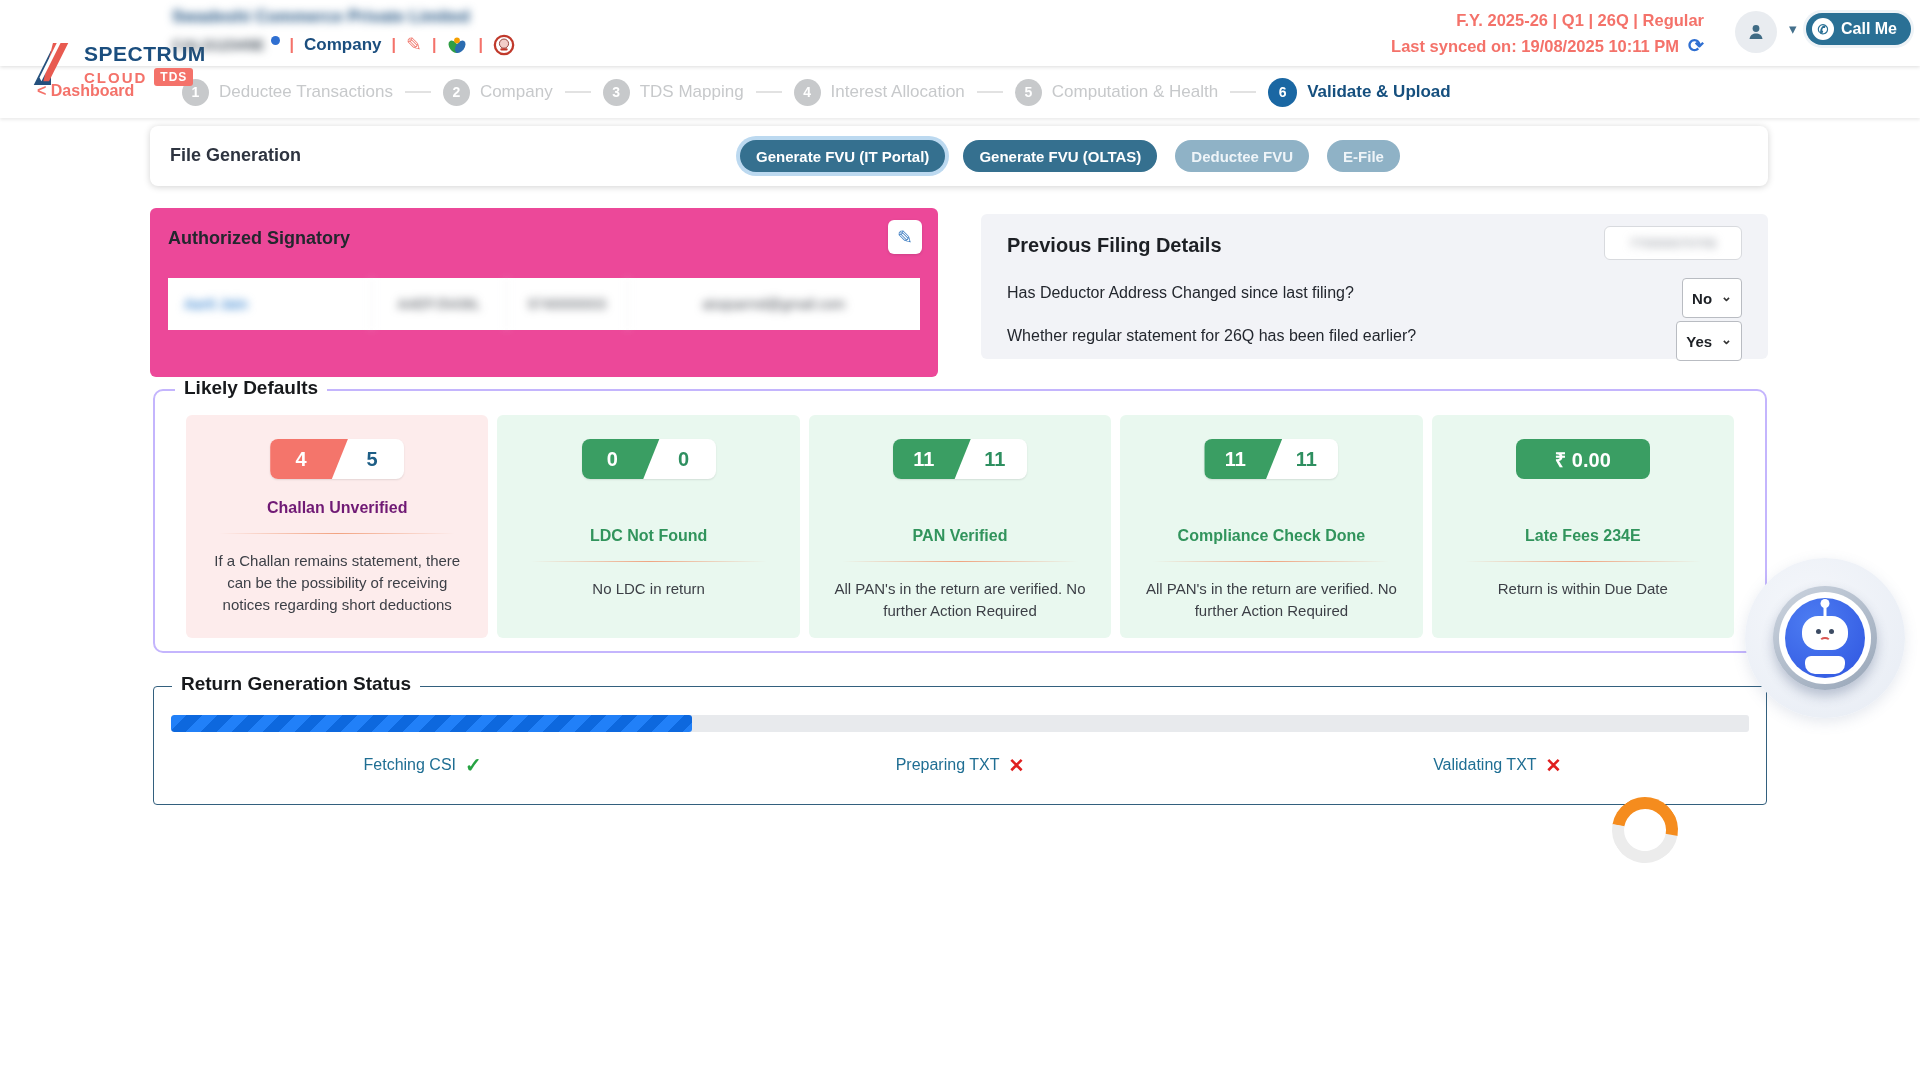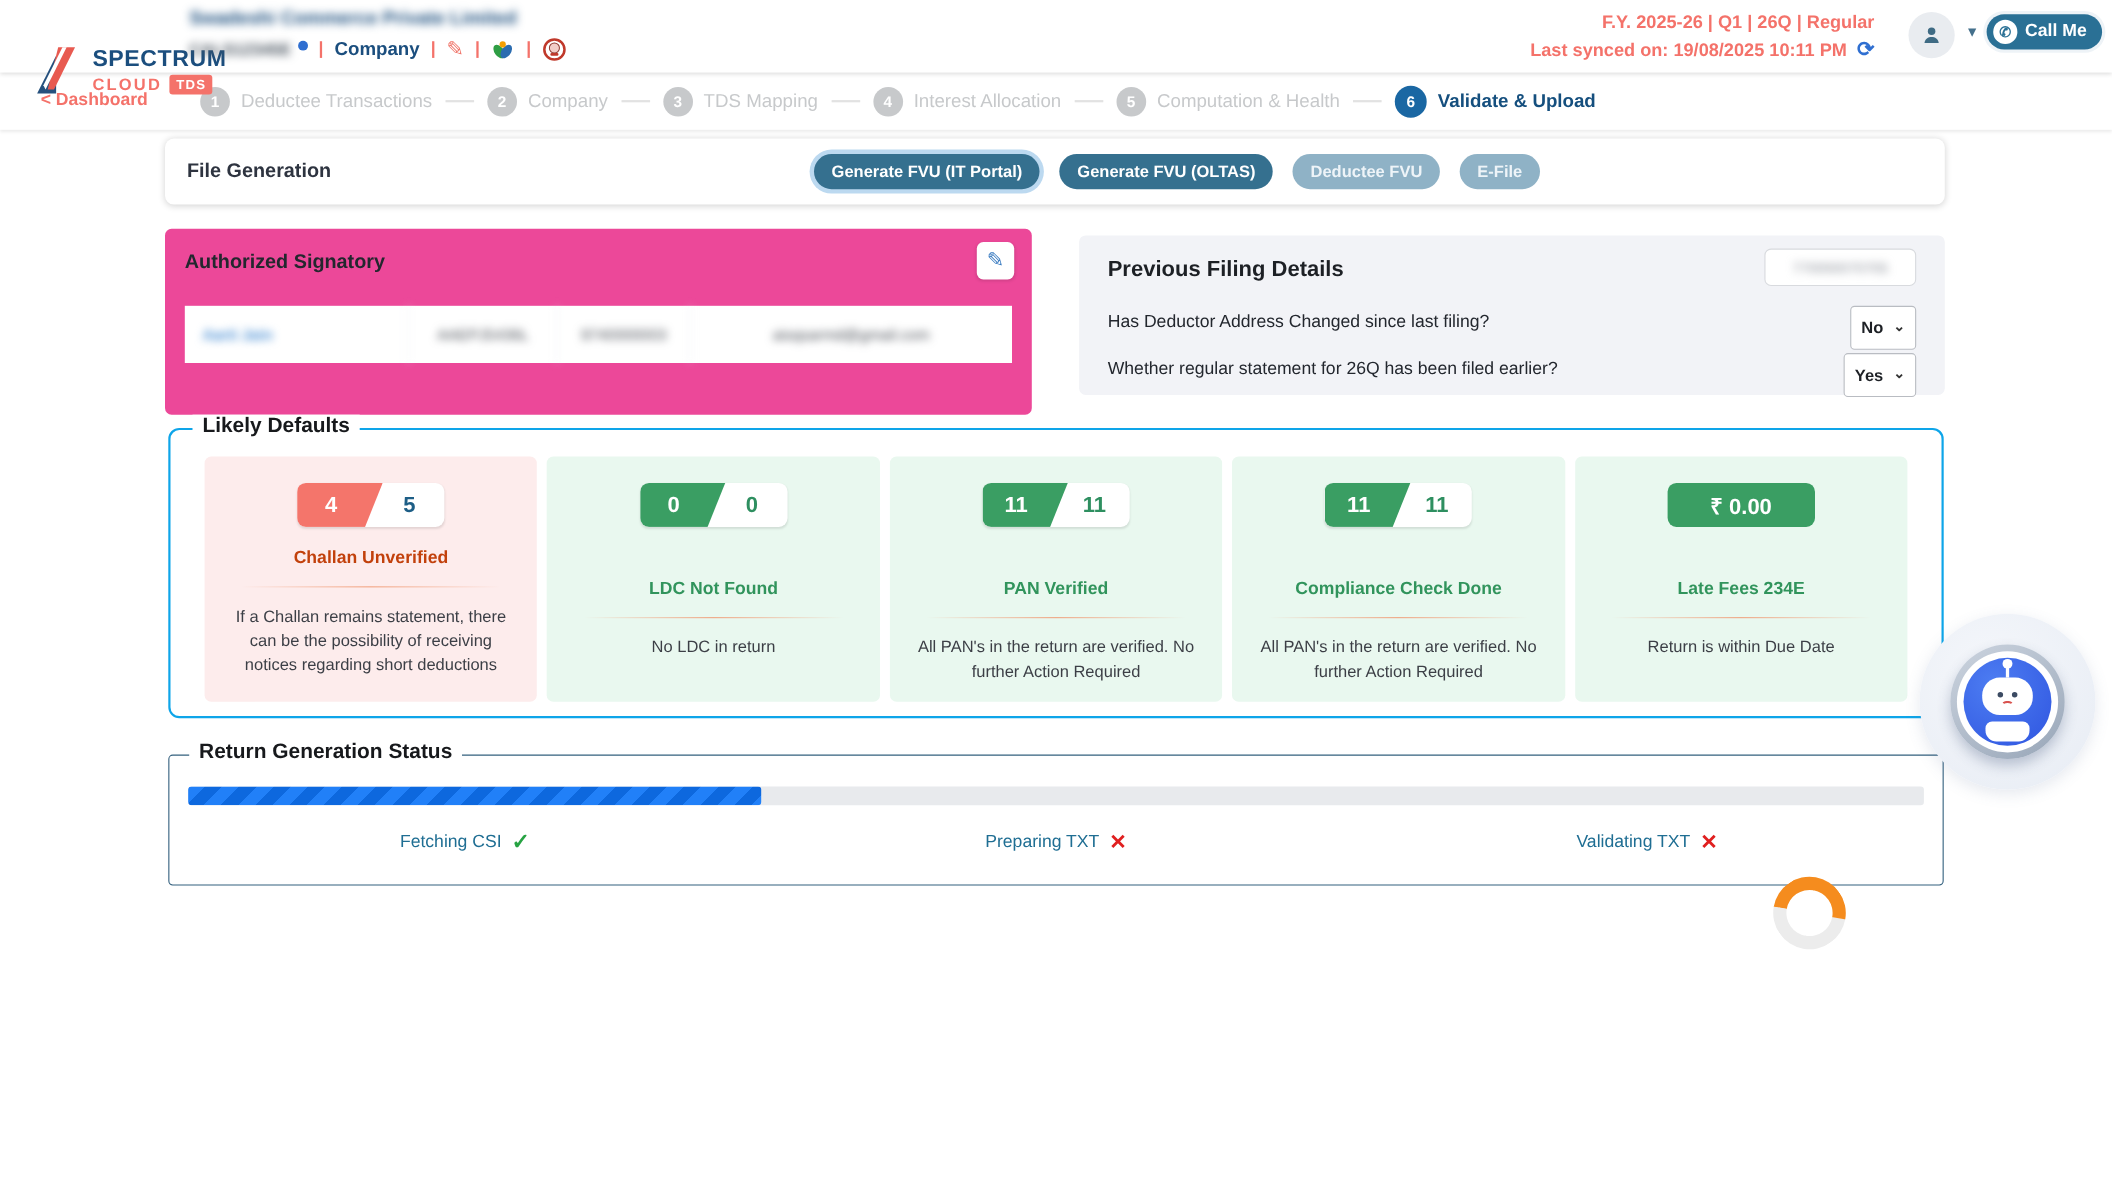--- a/index.html
+++ b/index.html
@@ -90,39 +90,39 @@
   .q { position:absolute; left:26px; font-size:16px; color:#23272e; }
   .q1 { top:70px; } .q2 { top:113px; }
   .select { position:absolute; right:26px; height:40px; background:#fff; border:1px solid #b9bcc2;
             border-radius:4px; display:flex; align-items:center; gap:9px; padding:0 9px;
             font-size:15px; font-weight:600; color:#1d2025; cursor:pointer; }
   .sel1 { top:64px; } .sel2 { top:107px; }
   .sel-caret { font-size:13px; color:#333; margin-top:-4px; }
 
   
   .defaults { position:absolute; left:153px; top:389px; width:1614px; height:264px;
-              border:2px solid #0ea5e9; border-radius:10px; background:#fff; }
+              border:2px solid #c4b5fd; border-radius:10px; background:#fff; }
   .fieldset-legend { position:absolute; left:20px; top:-14px; background:#fff; padding:0 9px;
                      font-size:19px; font-weight:bold; color:#17191c; }
   .cards { position:absolute; left:31px; top:24px; right:31px; display:flex; gap:9px; }
   .card { flex:1; height:223px; border-radius:6px; text-align:center; }
   .card.red { background:#fdecec; } .card.green { background:#e9f8ef; }
   .badge { width:134px; height:40px; background:#fff; border-radius:8px; margin:24px auto 0;
            position:relative; overflow:hidden; box-shadow:0 1px 2px rgba(0,0,0,.10); }
   .badge-fill { position:absolute; inset:0; clip-path:polygon(0 0,58% 0,46% 100%,0 100%); }
   .red .badge-fill { background:#f4756b; } .green .badge-fill { background:#3a9e63; }
   .badge-l { position:absolute; left:0; top:0; width:46%; height:100%; display:flex; align-items:center;
              justify-content:center; color:#fff; font-size:20px; font-weight:bold; }
   .badge-r { position:absolute; right:0; top:0; width:48%; height:100%; display:flex; align-items:center;
              justify-content:center; font-size:20px; font-weight:bold; }
   .red .badge-r { color:#1d5e86; } .green .badge-r { color:#2e8f60; }
   .badge.solid { background:#3a9e63; display:flex; align-items:center; justify-content:center;
                  color:#fff; font-size:20px; font-weight:bold; box-shadow:none; }
   .card-title { margin-top:20px; font-size:16px; font-weight:bold; }
-  .red .card-title { color:#c2410c; } .green .card-title { color:#31945c;margin-top:48px; }
+  .red .card-title { color:#701a75; } .green .card-title { color:#31945c;margin-top:48px; }
   .card-divider { width:78%; height:1px; margin:16px auto 0;
       background:linear-gradient(90deg, rgba(243,166,128,0), rgba(240,150,110,.85), rgba(243,166,128,0)); }
   .card-desc { margin:16px 16px 0; font-size:15px; color:#3c3f46; line-height:1.45; }
 
   
   .status-sect { position:absolute; left:153px; top:686px; width:1614px; height:119px;
                  border:1px solid #33607e; border-radius:4px; background:#fff; }
   .progress { position:absolute; left:17px; right:17px; top:28px; height:17px; background:#e8eaed;
               border-radius:3px; overflow:hidden; }
   .progress-fill { height:100%; border-radius:3px;

